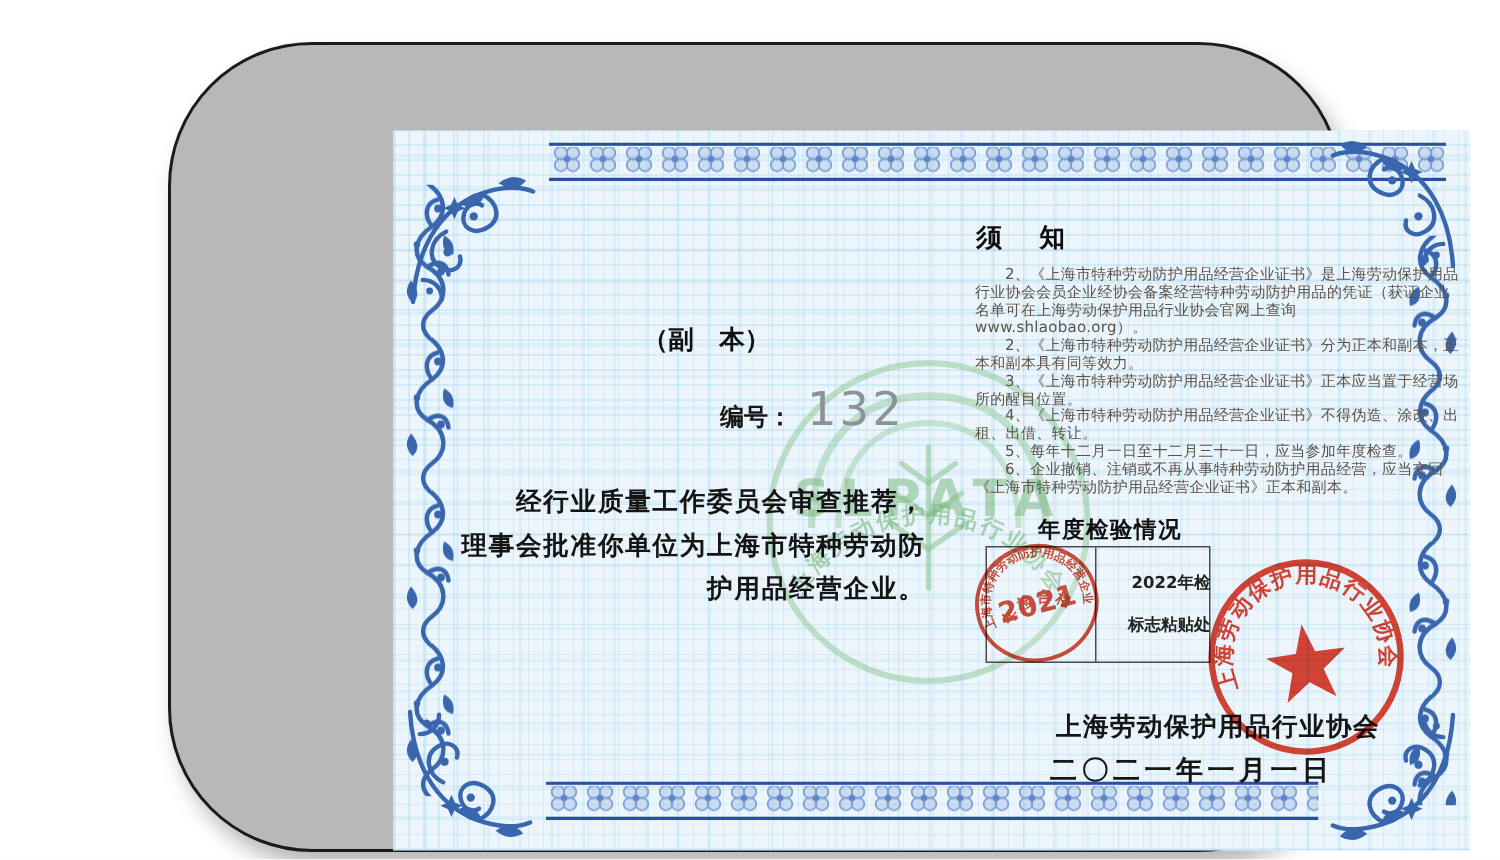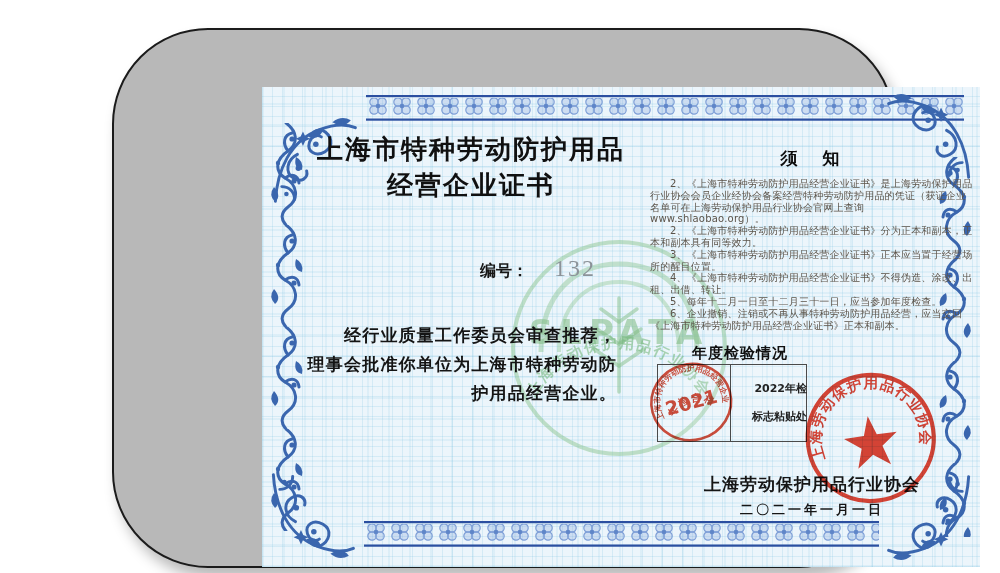--- a/index.html
+++ b/index.html
@@ -38,36 +38,36 @@
   .title{
     position:absolute;left:44px;top:44px;width:330px;text-align:center;z-index:4;
     font-size:26px;font-weight:bold;color:#101010;letter-spacing:2px;line-height:36px;
   }
   .subtitle{
     position:absolute;left:44px;top:128px;width:330px;text-align:center;z-index:4;
     font-size:17px;font-weight:bold;color:#101010;
   }
   .serial{position:absolute;left:218px;top:168px;z-index:4;white-space:nowrap;}
   .serial .lbl{font-size:16px;font-weight:bold;color:#161616;}
-  .serial .val{font-size:24px;color:#8b9298;margin-left:26px;letter-spacing:2px;font-family:Liberation Serif, serif;}
+  .serial .val{font-size:31px;color:#8b9298;margin-left:10px;letter-spacing:2px;}
   .company{
     position:absolute;left:52px;top:200px;z-index:4;
     font-size:17px;font-weight:600;color:#3c3c3c;letter-spacing:1px;white-space:nowrap;
   }
   .bodytext{
     position:absolute;left:37px;top:234px;width:318px;z-index:4;
     font-size:17px;font-weight:600;color:#141414;line-height:29px;
     letter-spacing:1.2px;text-indent:2em;margin:0;text-align:right;
   }
   .validity{
     position:absolute;left:90px;top:318px;z-index:4;
     font-size:14px;font-weight:700;color:#111;white-space:nowrap;
   }
   .notice-head{
-    position:absolute;left:389px;top:60px;width:322px;text-align:center;z-index:4;
+    position:absolute;left:389px;top:60px;width:322px;z-index:4;
     font-size:17px;font-weight:bold;color:#0d0d0d;letter-spacing:4px;
   }
   .notices{position:absolute;left:388px;top:91px;width:326px;z-index:4;}
   .notices p{
     margin:0;font-size:10px;line-height:11.8px;color:#5b5349;
     text-indent:2em;letter-spacing:.2px;text-align:left;
   }
   .annual-head{
     position:absolute;left:430px;top:257px;z-index:4;
     font-size:15px;font-weight:bold;color:#101010;letter-spacing:1px;text-align:right;
@@ -80,22 +80,22 @@
   .insp-2022{position:absolute;left:73px;top:0;width:76px;height:100%;text-align:right;}
   .insp-2022 .l1{position:absolute;left:0;width:100%;top:16px;font-size:11px;font-weight:600;color:#222;}
   .insp-2022 .l2{position:absolute;left:0;width:100%;top:44px;font-size:11px;font-weight:600;color:#222;}
   .stamp2021{position:absolute;left:382px;top:270px;z-index:5;transform:rotate(-15deg);mix-blend-mode:multiply;opacity:.92;}
   .bigseal{position:absolute;left:534px;top:278px;z-index:6;transform:rotate(-8deg);mix-blend-mode:multiply;opacity:.92;}
   .assoc{
     position:absolute;left:425px;top:386px;width:250px;text-align:center;z-index:5;
     font-size:17px;font-weight:bold;color:#151515;letter-spacing:1px;white-space:nowrap;
   }
   .issue-date{
-    position:absolute;left:425px;top:414px;width:250px;text-align:center;z-index:5;
-    font-size:13px;font-weight:bold;color:#151515;letter-spacing:3px;white-space:nowrap;
+    position:absolute;left:438px;top:414px;width:250px;text-align:left;z-index:5;
+    font-size:18px;font-weight:bold;color:#151515;letter-spacing:3px;white-space:nowrap;
   }
 </style>
 </head>
 <body>
 
 <svg width="0" height="0" style="position:absolute" aria-hidden="true">
   <defs>
     <pattern id="rosette" width="24" height="22" patternUnits="userSpaceOnUse">
       <g stroke="#7d9ed6" stroke-width="1.2" fill="rgba(125,158,214,0.28)">
         <circle cx="8" cy="7" r="4.2"></circle>
@@ -183,24 +183,21 @@
       <svg class="corner tr" viewBox="0 0 100 100">
           <use href="#flourish"></use>
         </svg>
       <svg class="corner bl" viewBox="0 0 100 100">
           <use href="#flourish"></use>
         </svg>
       <svg class="corner br" viewBox="0 0 100 100">
           <use href="#flourish"></use>
         </svg>
 
-      <div class="title">
-        <div>上海市特种劳动防护用品</div>
-        <div>经营企业证书</div>
-      </div>
+      <div class="subtitle">（副　本）</div>
       <div class="serial">
         <span class="lbl">编号：</span><span class="val">132</span>
       </div>
       <p class="bodytext">经行业质量工作委员会审查推荐，理事会批准你单位为上海市特种劳动防护用品经营企业。</p>
 
       <div class="notice-head">须　知</div>
       <div class="notices">
         <p>2、《上海市特种劳动防护用品经营企业证书》是上海劳动保护用品行业协会会员企业经协会备案经营特种劳动防护用品的凭证（获证企业名单可在上海劳动保护用品行业协会官网上查询www.shlaobao.org）。</p>
         <p>2、《上海市特种劳动防护用品经营企业证书》分为正本和副本，正本和副本具有同等效力。</p>
         <p>3、《上海市特种劳动防护用品经营企业证书》正本应当置于经营场所的醒目位置。</p>

